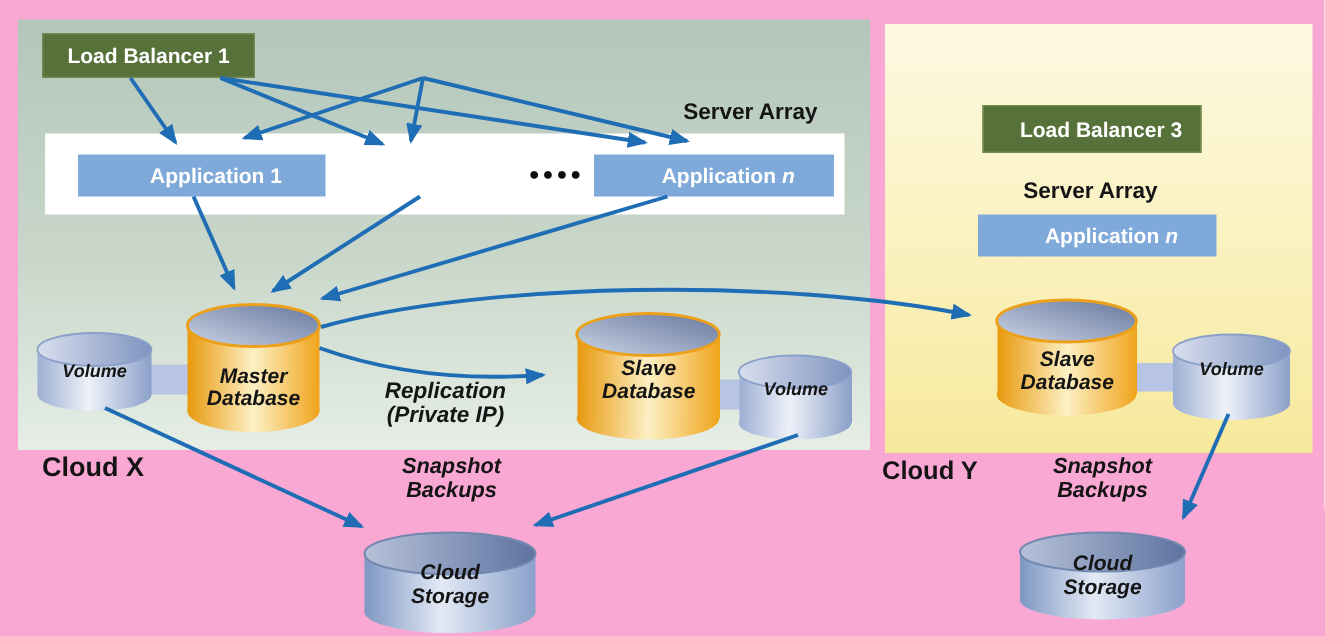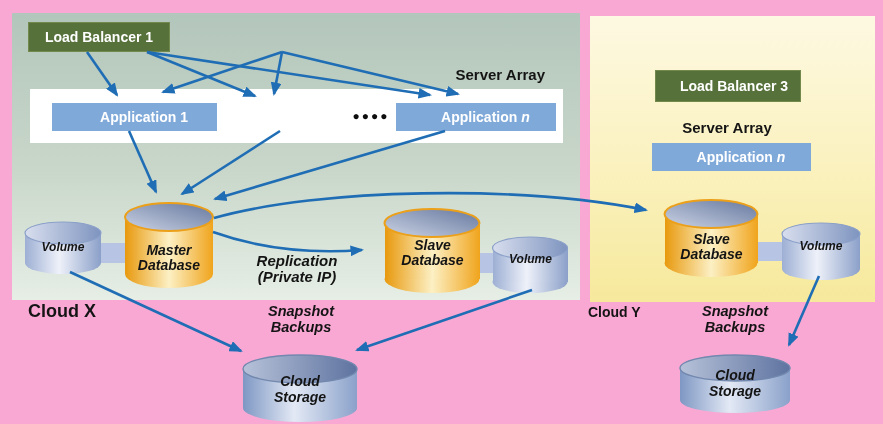--- a/index.html
+++ b/index.html
@@ -31,21 +31,21 @@
   #dots { left:346px; top:103px; width:50px; height:26px; color:#0d0d0d;
           font-size:12px; letter-spacing:2px; font-weight:bold;
           display:flex; align-items:center; justify-content:center; }
 
   .label { position:absolute; font-weight:bold; color:#141414; }
   .center { text-align:center;font-style:italic; }
   .prewrap { white-space:pre-line; }
   #serverArrayX { left:395px; top:66px;  width:150px; text-align:right; font-size:15px; }
   #serverArrayY { left:655px; top:119px; width:144px; text-align:center; font-size:15px; }
   #cloudXLabel  { left:28px;  top:301px; font-size:18px; }
-  #cloudYLabel  { left:588px; top:304px; font-size:14px; }
+  #cloudYLabel  { left:588px; top:304px; font-size:17px; }
   #replication  { left:239px; top:253px; width:116px; font-size:15px; line-height:16px; }
   #snapshotX    { left:255px; top:303px; width:92px;  font-size:14.5px; line-height:16px; }
   #snapshotY    { left:689px; top:303px; width:92px;  font-size:14.5px; line-height:16px; }
   #masterLabel  { left:127px; top:243px; width:84px;  font-size:14px; line-height:15px; }
   #slaveXLabel  { left:387px; top:238px; width:91px;  font-size:14px; line-height:15px; }
   #slaveYLabel  { left:667px; top:232px; width:89px;  font-size:14px; line-height:15px; }
   #volX1Label   { left:27px;  top:240px; width:72px;  font-size:12px; }
   #volX2Label   { left:494px; top:252px; width:73px;  font-size:12px; }
   #volYLabel    { left:783px; top:239px; width:76px;  font-size:12px; }
   #storXLabel   { left:245px; top:373px; width:110px; font-size:14px; line-height:16px; }

